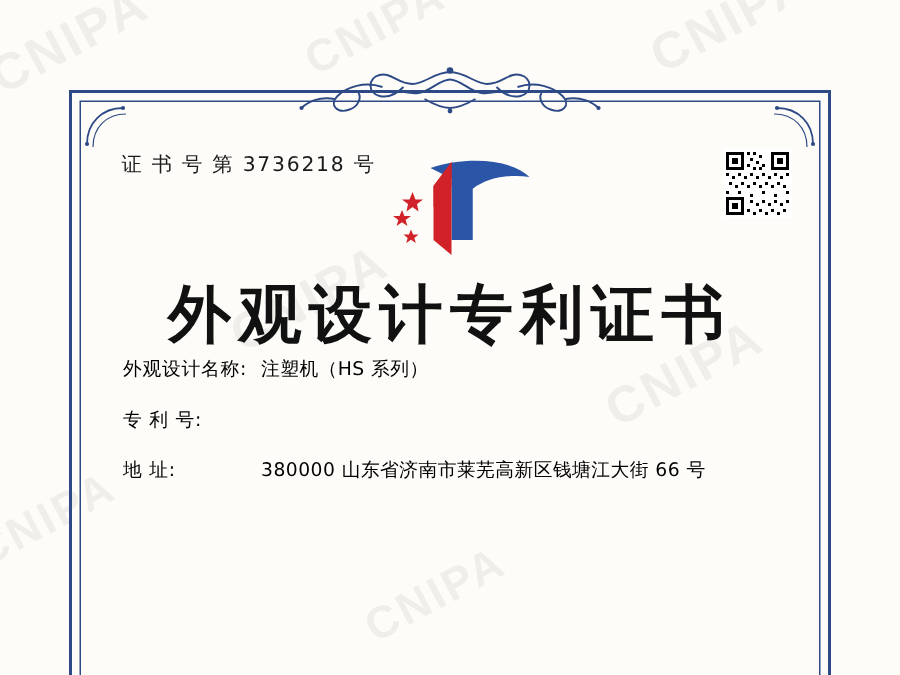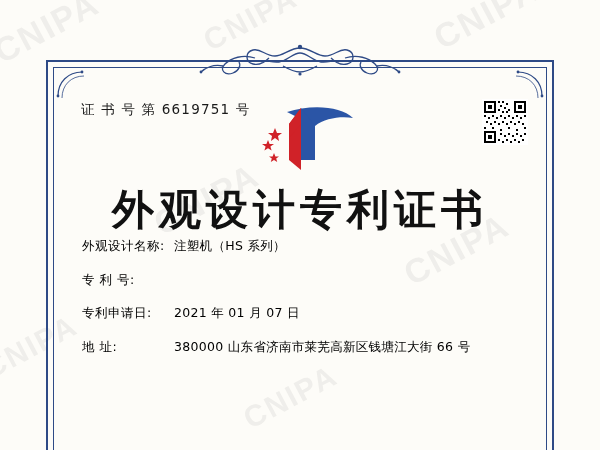--- a/index.html
+++ b/index.html
@@ -213,21 +213,21 @@
         <circle cx="105" cy="3" r="2.2"></circle>
         <circle cx="105" cy="30" r="1.6"></circle>
         <circle cx="6" cy="28" r="1.4"></circle>
         <circle cx="204" cy="28" r="1.4"></circle>
       </g>
     </svg>
   </div>
 
   <div class="content">
 
-    <div class="cert-no">证 书 号 第 6619751 号</div>
+    <div class="cert-no">证 书 号 第 3736218 号</div>
 
     <div class="emblem">
       <svg width="118" height="82" viewBox="0 0 118 82">
 
         <path d="M46 14 C70 6, 100 8, 112 20 C100 18, 84 20, 74 28 L74 62 L62 62 L62 22 Z" fill="#2b55a6"></path>
         <path d="M60 10 L74 28 L74 62 L60 62 Z" fill="#2b55a6"></path>
 
         <path d="M60 10 L60 72 L48 62 L48 26 Z" fill="#d02228"></path>
         <path d="M60 10 L48 26 L48 40 L60 26 Z" fill="#d02228"></path>
 
@@ -313,24 +313,20 @@
       <div class="field-row">
         <div class="field-label">外观设计名称:</div>
         <div class="field-value">注塑机（HS 系列）</div>
       </div>
 
 
       <div class="field-row">
         <div class="field-label">专    利    号:</div>
       </div>
 
-      <div class="field-row">
-        <div class="field-label">专利申请日:</div>
-        <div class="field-value">2021 年 01 月 07 日</div>
-      </div>
 
 
       <div class="field-row">
         <div class="field-label">地        址:</div>
         <div class="field-value">380000  山东省济南市莱芜高新区钱塘江大街 66 号</div>
       </div>
 
     </div>
   </div>
 </div>

